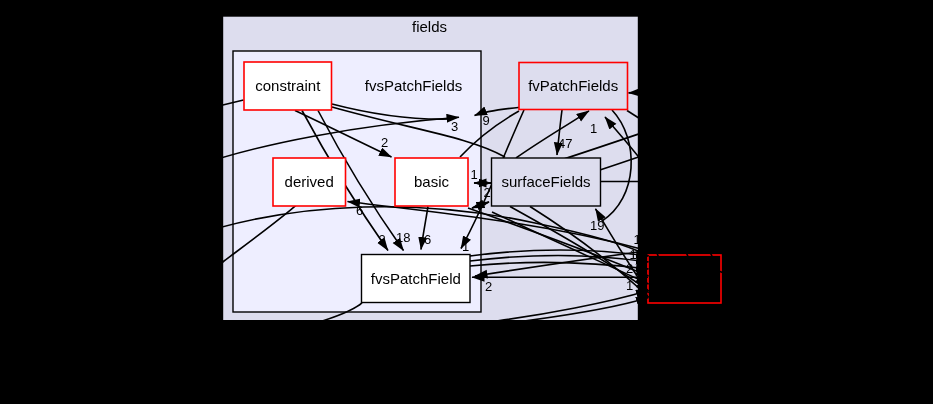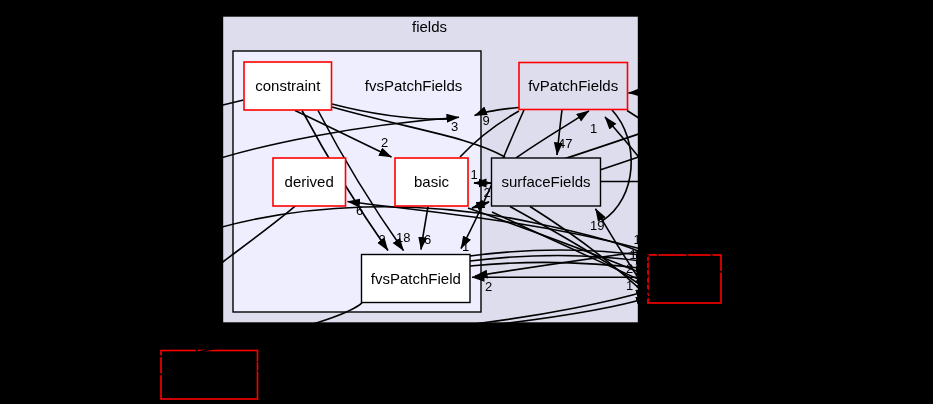--- a/index.html
+++ b/index.html
@@ -1,16 +1,16 @@
 <!DOCTYPE html>
 <html><head>
 <meta charset="utf-8">
 <style>
 html,body{margin:0;padding:0;background:#000;}
-#wrap{position:relative;width:933px;height:404px;background:#000;overflow:hidden;}
+#wrap{position:relative;width:933px;height:320px;background:#000;overflow:hidden;}
 svg{display:block;}
 text{font-family:"Liberation Sans",sans-serif;fill:#000;}
 </style>
 </head>
 <body>
 <div id="wrap">
 <svg width="933" height="404" viewBox="0 0 933 404">
 <defs>
 <marker id="ah" markerUnits="userSpaceOnUse" markerWidth="14" markerHeight="10" refX="12.5" refY="4.5" orient="auto">
 <path d="M0,0 L13,4.5 L0,9 z" fill="#000"></path>

